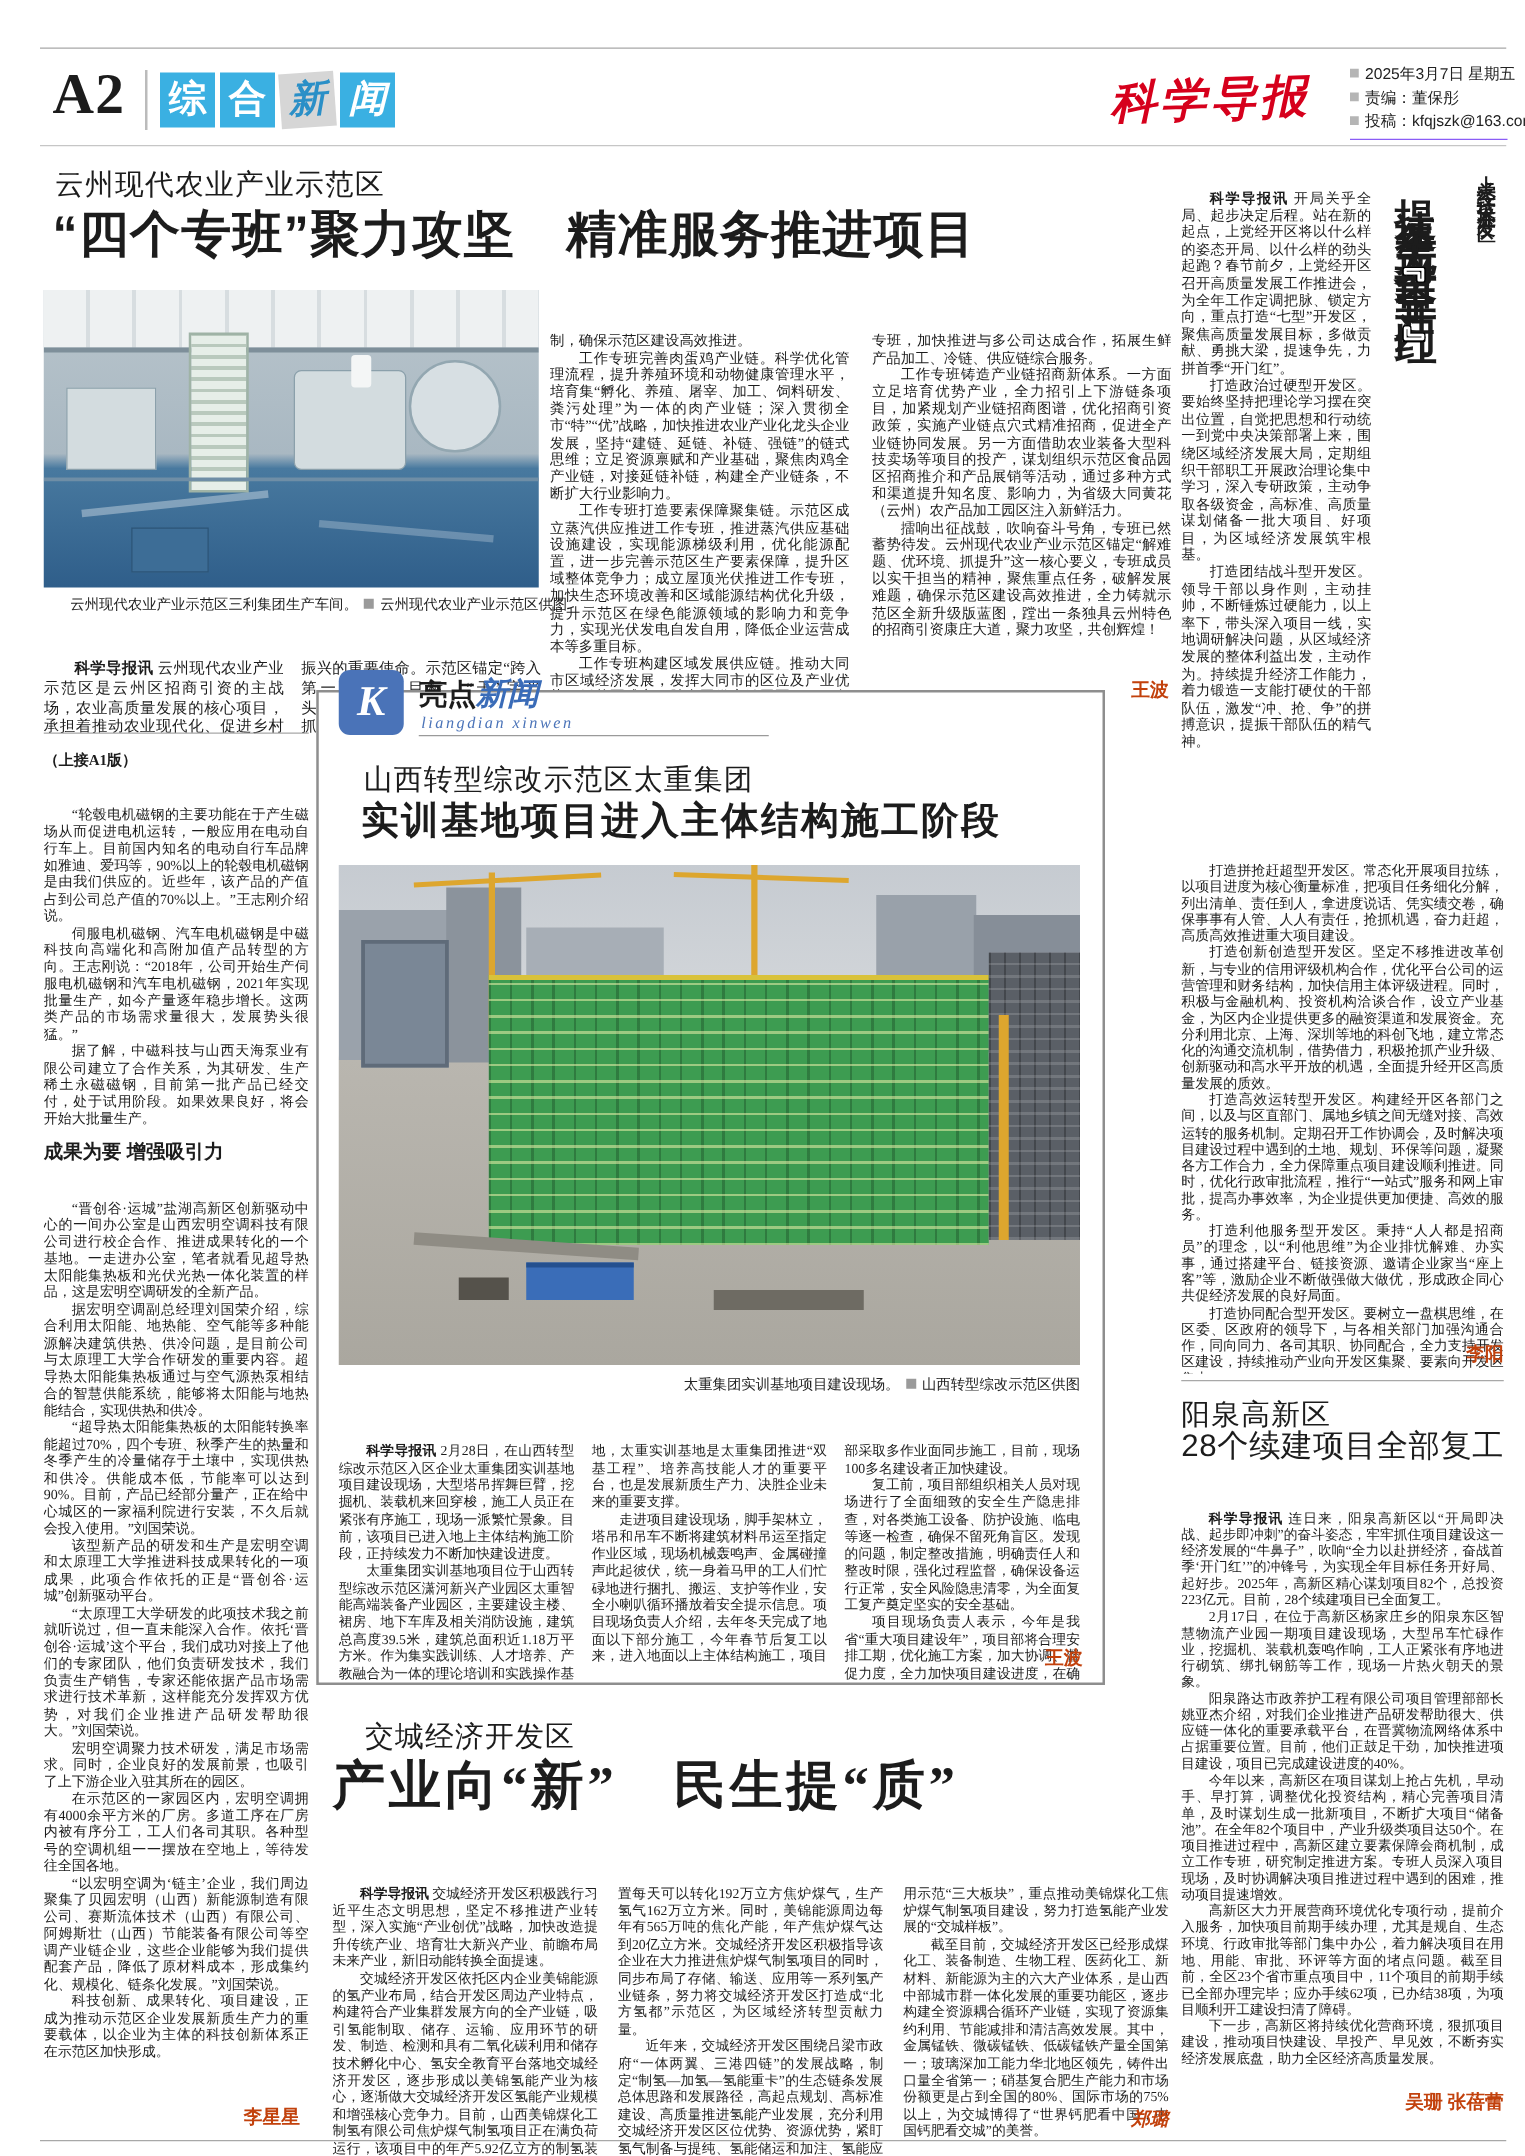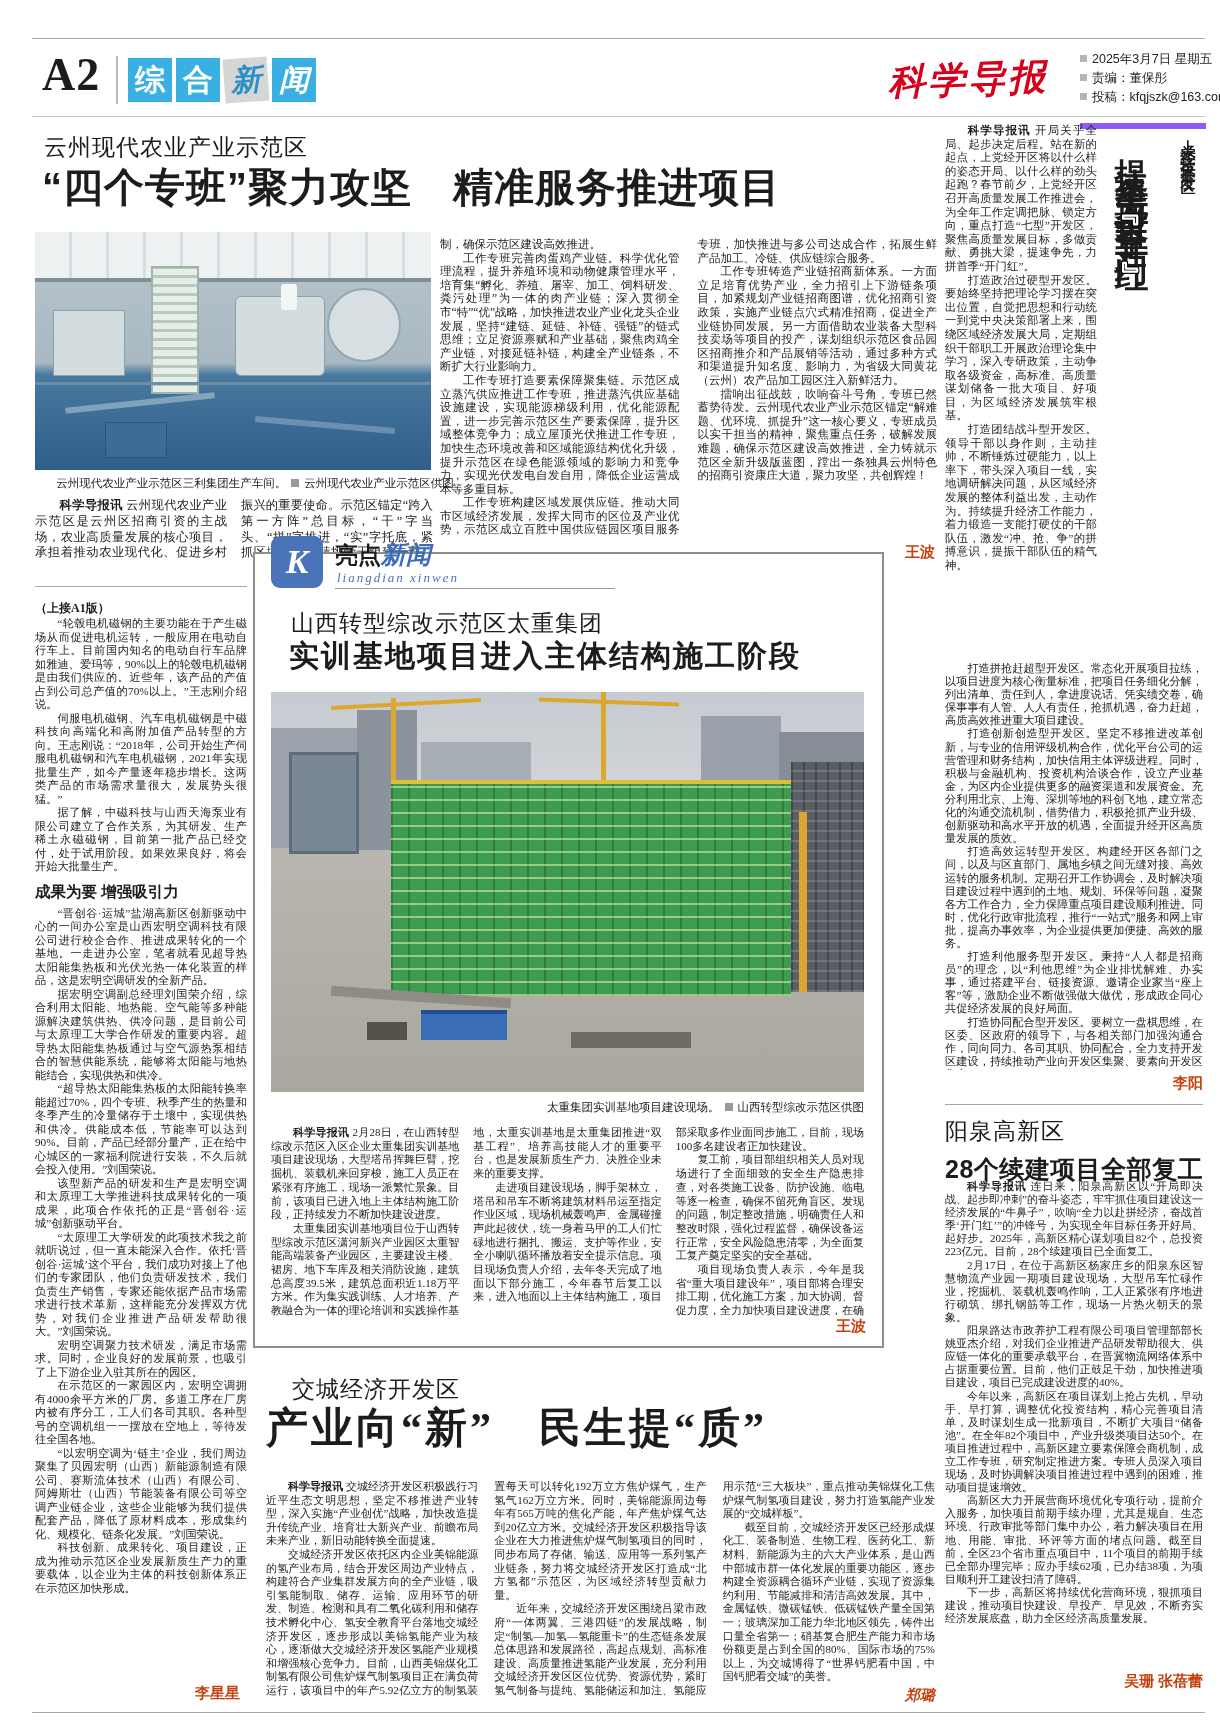--- a/index.html
+++ b/index.html
@@ -1,21 +1,21 @@
 <!DOCTYPE html>
 <html><head>
 <meta charset="utf-8">
 <style>
   html,body{margin:0;padding:0;background:#f2f2f0;}
   #page{position:relative;width:1220px;height:1725px;background:#ffffff;margin:0 auto;
         font-family:"Liberation Serif","DejaVu Serif",serif;color:#1c1c1c;overflow:hidden;}
   .abs{position:absolute;}
   .rule{background:#a8a8a8;height:1px;}
   .sans{font-family:"Liberation Sans","DejaVu Sans",sans-serif;}
-  .jt{text-align:justify;}
+  .jt{text-align:justify;margin-top:29px;}
   .cols p{margin:0;text-indent:2em;}
   .cols p.noindent{text-indent:0;}
   .byline{font-weight:bold;text-align:right;font-size:15px;color:#c2410c;}
   
   .pageno{font-size:46px;font-weight:bold;letter-spacing:1px;}
   .secbox{display:inline-block;width:44px;height:44px;line-height:44px;text-align:center;
           font-size:30px;font-weight:bold;color:#fff;margin-right:4px;vertical-align:top;}
   .masthead{color:#d6001c;font-weight:900;font-style:italic;font-size:37px;letter-spacing:3px;transform:rotate(-2deg);}
   .daterow{font-size:12.5px;line-height:19px;color:#222;white-space:nowrap;}
   .sq{display:inline-block;width:7px;height:7px;background:#b5b5b5;margin-right:5px;vertical-align:1px;}
@@ -45,37 +45,37 @@
   .pinyin{font-size:13px;font-style:italic;color:#4a73b8;letter-spacing:2px;}
   .headline-box{font-size:30px;font-weight:900;letter-spacing:2px;}
   
   .headline-jc{font-size:42px;font-weight:900;letter-spacing:3px;}
   
   .vert{writing-mode:vertical-rl;text-orientation:upright;}
   .vhead{font-size:34px;font-weight:900;letter-spacing:9px;}
   .vbracket{color:#fff;text-shadow:0 0 1px #000,1px 1px 0 #000,-1px -1px 0 #000,1px -1px 0 #000,-1px 1px 0 #000;}
   .vkicker{font-size:15px;font-weight:bold;letter-spacing:5px;}
   
-  .headline-yq{font-size:25px;font-weight:700;letter-spacing:0.5px;font-family:"Liberation Sans","DejaVu Sans",sans-serif;margin-top:13px;}
+  .headline-yq{font-size:25px;font-weight:400;letter-spacing:0.5px;font-family:"Liberation Sans","DejaVu Sans",sans-serif;}
   .subhead{font-size:15.5px;font-weight:900;margin:8px 0 4px 0;font-family:"Liberation Sans","DejaVu Sans",sans-serif;}
   .note{font-weight:bold;font-size:12px;}
 </style>
 </head>
 <body>
 
 <div id="page">
 
   <div class="abs rule" style="left:32px;top:38px;width:1173px;"></div>
   <div class="abs pageno" style="left:42px;top:48px;">A2</div>
   <div class="abs" style="left:116px;top:56px;width:2px;height:48px;background:#bbb;"></div>
   <div class="abs" style="left:128px;top:58px;">
     <span class="secbox sans" style="background:#3ab0e2;">综</span><span class="secbox sans" style="background:#3ab0e2;">合</span><span class="secbox" style="background:#d6d6d6;color:#2a8fc7;font-style:italic;transform:rotate(-4deg);">新</span><span class="secbox" style="background:#3ab0e2;font-style:italic;">闻</span>
   </div>
   <div class="abs masthead" style="left:888px;top:55px;">科学导报</div>
-  <div class="abs" style="left:1080px;top:50px;width:126px;border-bottom:6px solid #8b5cf6;padding-bottom:16px;">
+  <div class="abs" style="left:1080px;top:50px;width:126px;border-bottom:1px solid #8b5cf6;padding-bottom:4px;">
     <div class="daterow sans"><span class="sq"></span><span>2025年3月7日 星期五</span></div>
     <div class="daterow sans"><span class="sq"></span><span>责编：董保彤</span></div>
     <div class="daterow sans"><span class="sq"></span><span>投稿：kfqjszk@163.com</span></div>
   </div>
   <div class="abs rule" style="left:32px;top:116px;width:1173px;background:#c6c6c6;"></div>
 
   <div class="abs kicker sans" style="left:44px;top:132px;">云州现代农业产业示范区</div>
   <div class="abs headline1" style="left:42px;top:160px;width:920px;">“四个专班”聚力攻坚　精准服务推进项目</div>
 
   <div class="abs ph1" style="left:35px;top:232px;width:396px;height:238px;">

